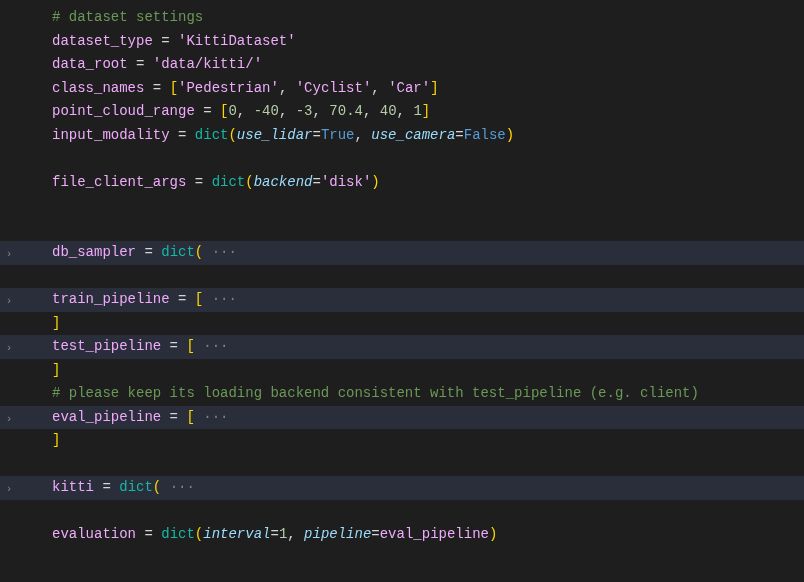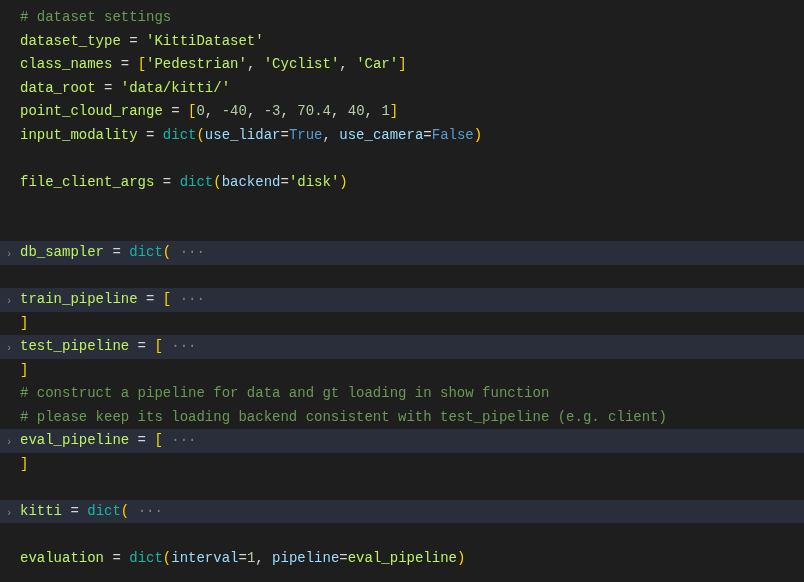--- a/index.html
+++ b/index.html
@@ -30,31 +30,32 @@
     cursor: pointer;
   }
   .gutter .chev {
     font-size: 11px;
     position: relative;
     top: 1px;
   }
   .code {
     flex: 1;
     padding-left: 2px;
+    margin-left: 32px;
   }
   .highlighted {
     background: #2a2d3a;
   }
   .comment { color: #6a9955; }
-  .variable { color: #bef264; }
+  .variable { color: #f0abfc; }
   .op { color: #d4d4d4; }
-  .string { color: #bef264; font-family: Liberation Mono, monospace; }
+  .string { color: #f0abfc; font-family: Liberation Mono, monospace; }
   .bracket1 { color: #ffd700; }
   .number { color: #b5cea8; }
-  .param { color: #9cdcfe; }
+  .param { color: #9cdcfe; font-style: italic; }
   .func { color: #14b8a6; }
   .const { color: #569cd6; }
   .fold { color: #808080; }
 </style>
 </head>
 <body>
 
 <div class="editor">
 
   <div class="line">
@@ -62,26 +63,26 @@
     <div class="code"><span class="comment"># dataset settings</span></div>
   </div>
 
   <div class="line">
     <div class="gutter"></div>
     <div class="code"><span class="variable">dataset_type</span><span class="op"> = </span><span class="string">'KittiDataset'</span></div>
   </div>
 
   <div class="line">
     <div class="gutter"></div>
-    <div class="code"><span class="variable">class_names</span><span class="op"> = </span><span class="bracket1">[</span><span class="string">'Pedestrian'</span><span class="op">, </span><span class="string">'Cyclist'</span><span class="op">, </span><span class="string">'Car'</span><span class="bracket1">]</span></div>
+    <div class="code"><span class="variable">data_root</span><span class="op"> = </span><span class="string">'data/kitti/'</span></div>
   </div>
 
   <div class="line">
     <div class="gutter"></div>
-    <div class="code"><span class="variable">data_root</span><span class="op"> = </span><span class="string">'data/kitti/'</span></div>
+    <div class="code"><span class="variable">class_names</span><span class="op"> = </span><span class="bracket1">[</span><span class="string">'Pedestrian'</span><span class="op">, </span><span class="string">'Cyclist'</span><span class="op">, </span><span class="string">'Car'</span><span class="bracket1">]</span></div>
   </div>
 
   <div class="line">
     <div class="gutter"></div>
     <div class="code"><span class="variable">point_cloud_range</span><span class="op"> = </span><span class="bracket1">[</span><span class="number">0</span><span class="op">, </span><span class="number">-40</span><span class="op">, </span><span class="number">-3</span><span class="op">, </span><span class="number">70.4</span><span class="op">, </span><span class="number">40</span><span class="op">, </span><span class="number">1</span><span class="bracket1">]</span></div>
   </div>
 
   <div class="line">
     <div class="gutter"></div>
     <div class="code"><span class="variable">input_modality</span><span class="op"> = </span><span class="func">dict</span><span class="bracket1">(</span><span class="param">use_lidar</span><span class="op">=</span><span class="const">True</span><span class="op">, </span><span class="param">use_camera</span><span class="op">=</span><span class="const">False</span><span class="bracket1">)</span></div>
@@ -130,24 +131,20 @@
   <div class="line highlighted">
     <div class="gutter"><span class="chev">›</span></div>
     <div class="code"><span class="variable">test_pipeline</span><span class="op"> = </span><span class="bracket1">[</span><span class="fold"> ···</span></div>
   </div>
 
   <div class="line">
     <div class="gutter"></div>
     <div class="code"><span class="bracket1">]</span></div>
   </div>
 
-  <div class="line">
-    <div class="gutter"></div>
-    <div class="code"><span class="comment"># construct a pipeline for data and gt loading in show function</span></div>
-  </div>
 
   <div class="line">
     <div class="gutter"></div>
     <div class="code"><span class="comment"># please keep its loading backend consistent with test_pipeline (e.g. client)</span></div>
   </div>
 
   <div class="line highlighted">
     <div class="gutter"><span class="chev">›</span></div>
     <div class="code"><span class="variable">eval_pipeline</span><span class="op"> = </span><span class="bracket1">[</span><span class="fold"> ···</span></div>
   </div>

